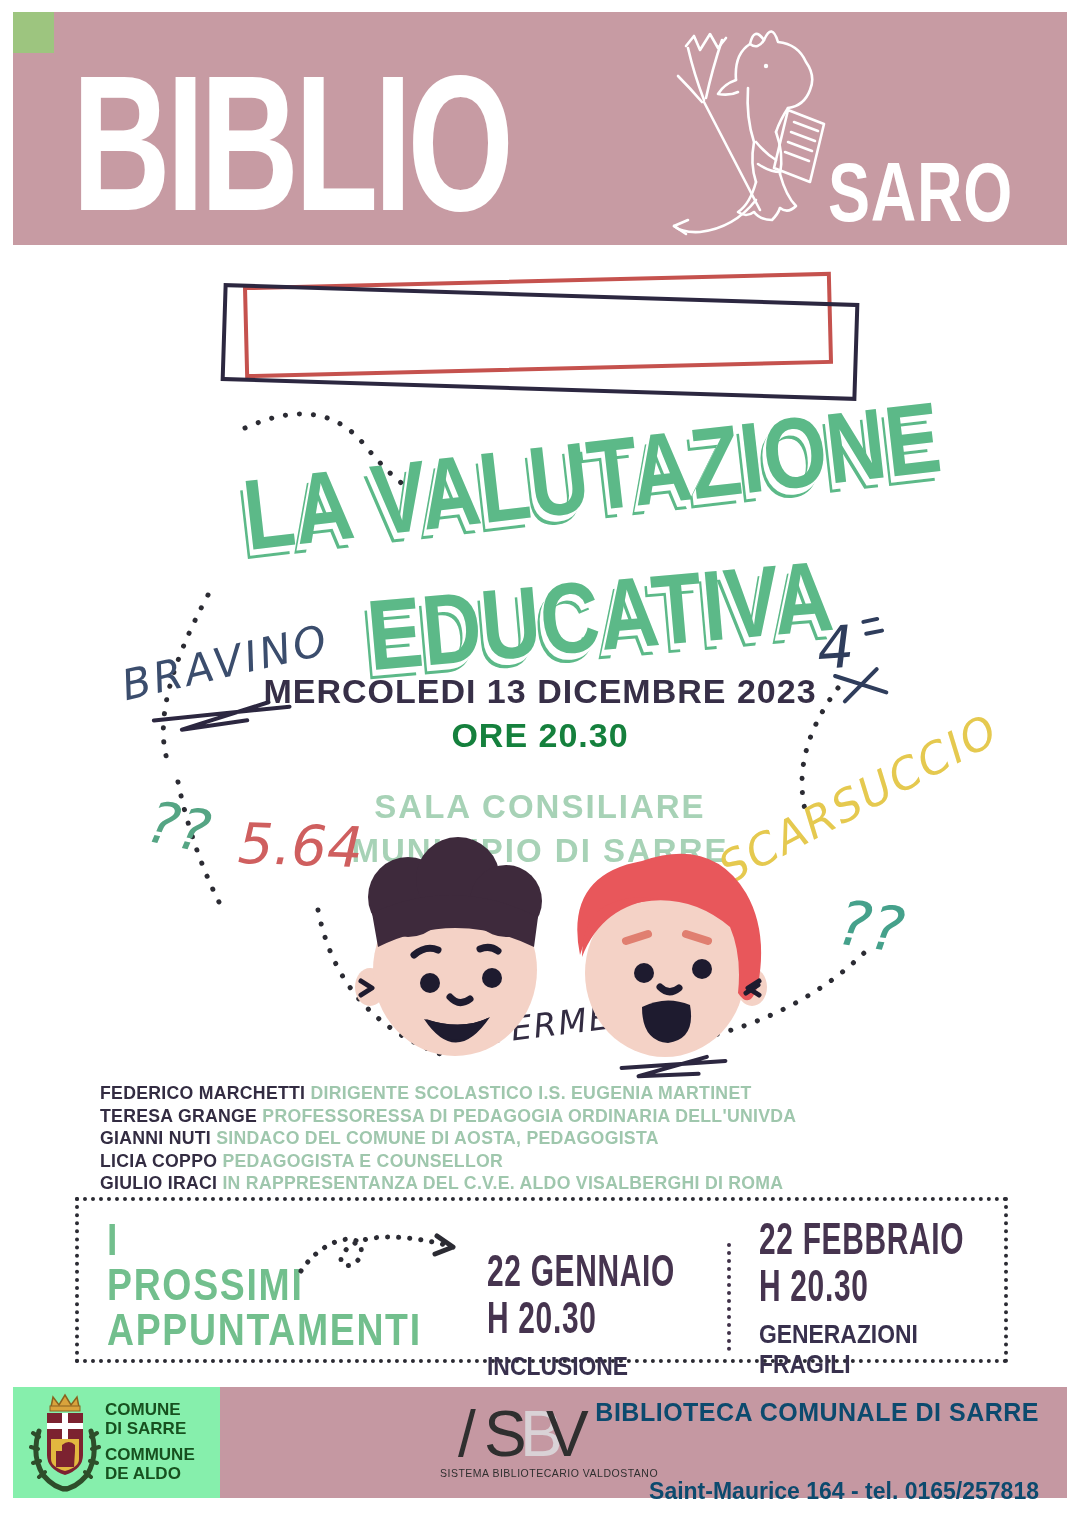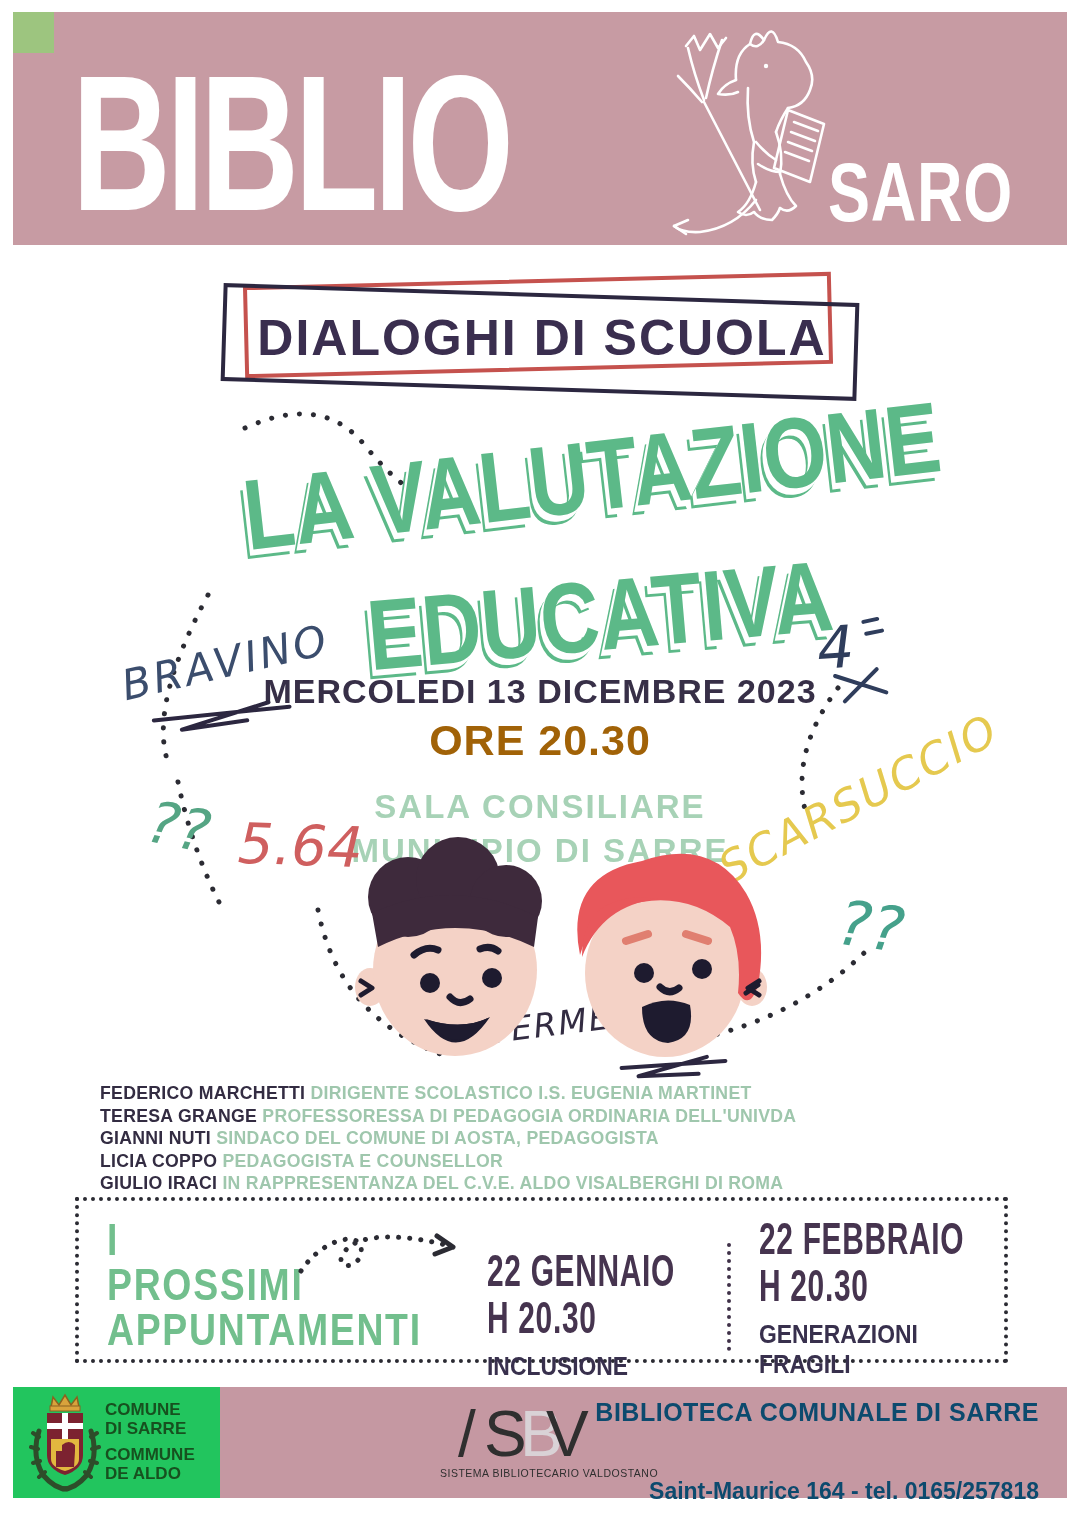--- a/index.html
+++ b/index.html
@@ -25,21 +25,21 @@
 
   
   .title-line{font-weight:900;color:#5cb988;white-space:nowrap;text-align:center;line-height:1;
               text-shadow:-5px 6px 0 #ffffff,-8px 9px 0 #5cb988;}
   .title1{left:170px;top:428px;width:800px;font-size:100px;transform:rotate(-6.5deg) scale(0.82,1);transform-origin:center;}
   .title2{left:280px;top:565px;width:640px;font-size:100px;transform:rotate(-5deg) scale(0.82,1);transform-origin:center;}
 
   
   .info{left:190px;width:700px;text-align:center;white-space:nowrap;font-weight:800;}
   .date1{top:672px;font-size:34px;color:#372f47;letter-spacing:1px;}
-  .date2{top:716px;font-size:43px;color:#a16207;letter-spacing:1px;}
+  .date2{top:716px;font-size:34px;color:#15803d;letter-spacing:1px;}
   .venue1{top:788px;font-size:33px;color:#a7d2b6;letter-spacing:2px;}
   .venue2{top:832px;font-size:33px;color:#a7d2b6;letter-spacing:2px;}
 
   
   .doodle{font-family:"DejaVu Sans",sans-serif;font-style:italic;white-space:nowrap;line-height:1;}
   .bravino{left:120px;top:642px;font-size:42px;color:#3b4d6d;letter-spacing:3px;transform:rotate(-13deg);}
   .q-left{left:148px;top:798px;font-size:58px;color:#55a584;transform:rotate(12deg);}
   .grade564{left:238px;top:818px;font-size:56px;color:#cf5f5f;transform:rotate(2deg);}
   .four-doodle{left:818px;top:612px;width:90px;height:95px;transform:rotate(-4deg);}
   .four-num{position:absolute;left:0;top:0;font-size:58px;color:#2f3d5c;font-style:italic;font-family:"DejaVu Sans",sans-serif;}
@@ -61,21 +61,21 @@
   .col-gen{left:408px;margin-top:32px;}
   .col-feb{left:680px;}
   .appt-date{font-size:44px;font-weight:900;color:#46344f;letter-spacing:1px;line-height:47px;
              transform:scaleX(0.68);transform-origin:left top;white-space:nowrap;}
   .appt-topic{margin-top:10px;font-size:26px;font-weight:800;color:#38304d;line-height:30px;
               transform:scaleX(0.88);transform-origin:left top;white-space:nowrap;}
   .appt-divider{position:absolute;left:648px;top:42px;height:108px;border-left:4px dotted #3f3148;}
   .squiggle{position:absolute;left:212px;top:22px;}
 
   
-  .footer-green{left:13px;top:1387px;width:207px;height:111px;background:#22c55e;}
+  .footer-green{left:13px;top:1387px;width:207px;height:111px;background:#86efac;}
   .muni-text{position:absolute;left:92px;top:13px;font-size:17px;font-weight:800;color:#17501f;line-height:19px;white-space:nowrap;}
   .muni-gap{height:7px;}
   .footer-pink{left:220px;top:1387px;width:847px;height:111px;background:#c598a2;}
   .sbv{position:absolute;left:238px;top:8px;width:170px;height:95px;}
   .sbv-slash{position:absolute;left:0;top:2px;font-size:64px;font-weight:400;color:#2f2f2f;font-family:"Liberation Sans",sans-serif;}
   .sbv-s{position:absolute;left:26px;top:2px;font-size:64px;font-weight:400;color:#2f2f2f;}
   .sbv-b{position:absolute;left:62px;top:2px;font-size:64px;font-weight:400;color:#d9d2d6;}
   .sbv-v{position:absolute;left:88px;top:2px;font-size:64px;font-weight:400;color:#2f2f2f;}
   .sbv-sub{position:absolute;left:-18px;top:72px;font-size:10.5px;color:#2f2f2f;letter-spacing:0.5px;white-space:nowrap;}
   .lib-text{position:absolute;right:28px;top:10px;text-align:right;color:#0c4a6e;white-space:nowrap;}
@@ -120,21 +120,20 @@
     <path d="M142 160 Q148 182 158 192 Q150 200 142 194"></path>
     <path d="M116 198 Q122 206 134 206 Q140 200 142 194"></path>
 
     <path d="M118 186 Q96 214 62 218 Q44 219 36 212"></path>
     <path d="M36 212 L50 206 M36 212 L48 220"></path>
   </svg>
 
   <div class="abs dialoghi-wrap">
     <div class="frame-red"></div>
     <div class="frame-dark"></div>
-    <div class="dialoghi-text">DIALOGHI DI SCUOLA</div>
   </div>
 
   <div class="abs title-line title1">LA VALUTAZIONE</div>
   <div class="abs title-line title2">EDUCATIVA</div>
 
   <svg class="abs" style="left:0;top:380px;pointer-events:none;" width="1080" height="720" viewBox="0 0 1080 720" fill="none" stroke="#2b2b33" stroke-width="5" stroke-linecap="round" stroke-dasharray="0.1 14">
     <path d="M 245 48 Q 320 14 362 62 Q 388 94 408 108"></path>
     <path d="M 208 215 Q 146 330 170 388"></path>
     <path d="M 178 402 Q 192 470 222 528"></path>
     <path d="M 318 530 Q 340 642 452 678"></path>

